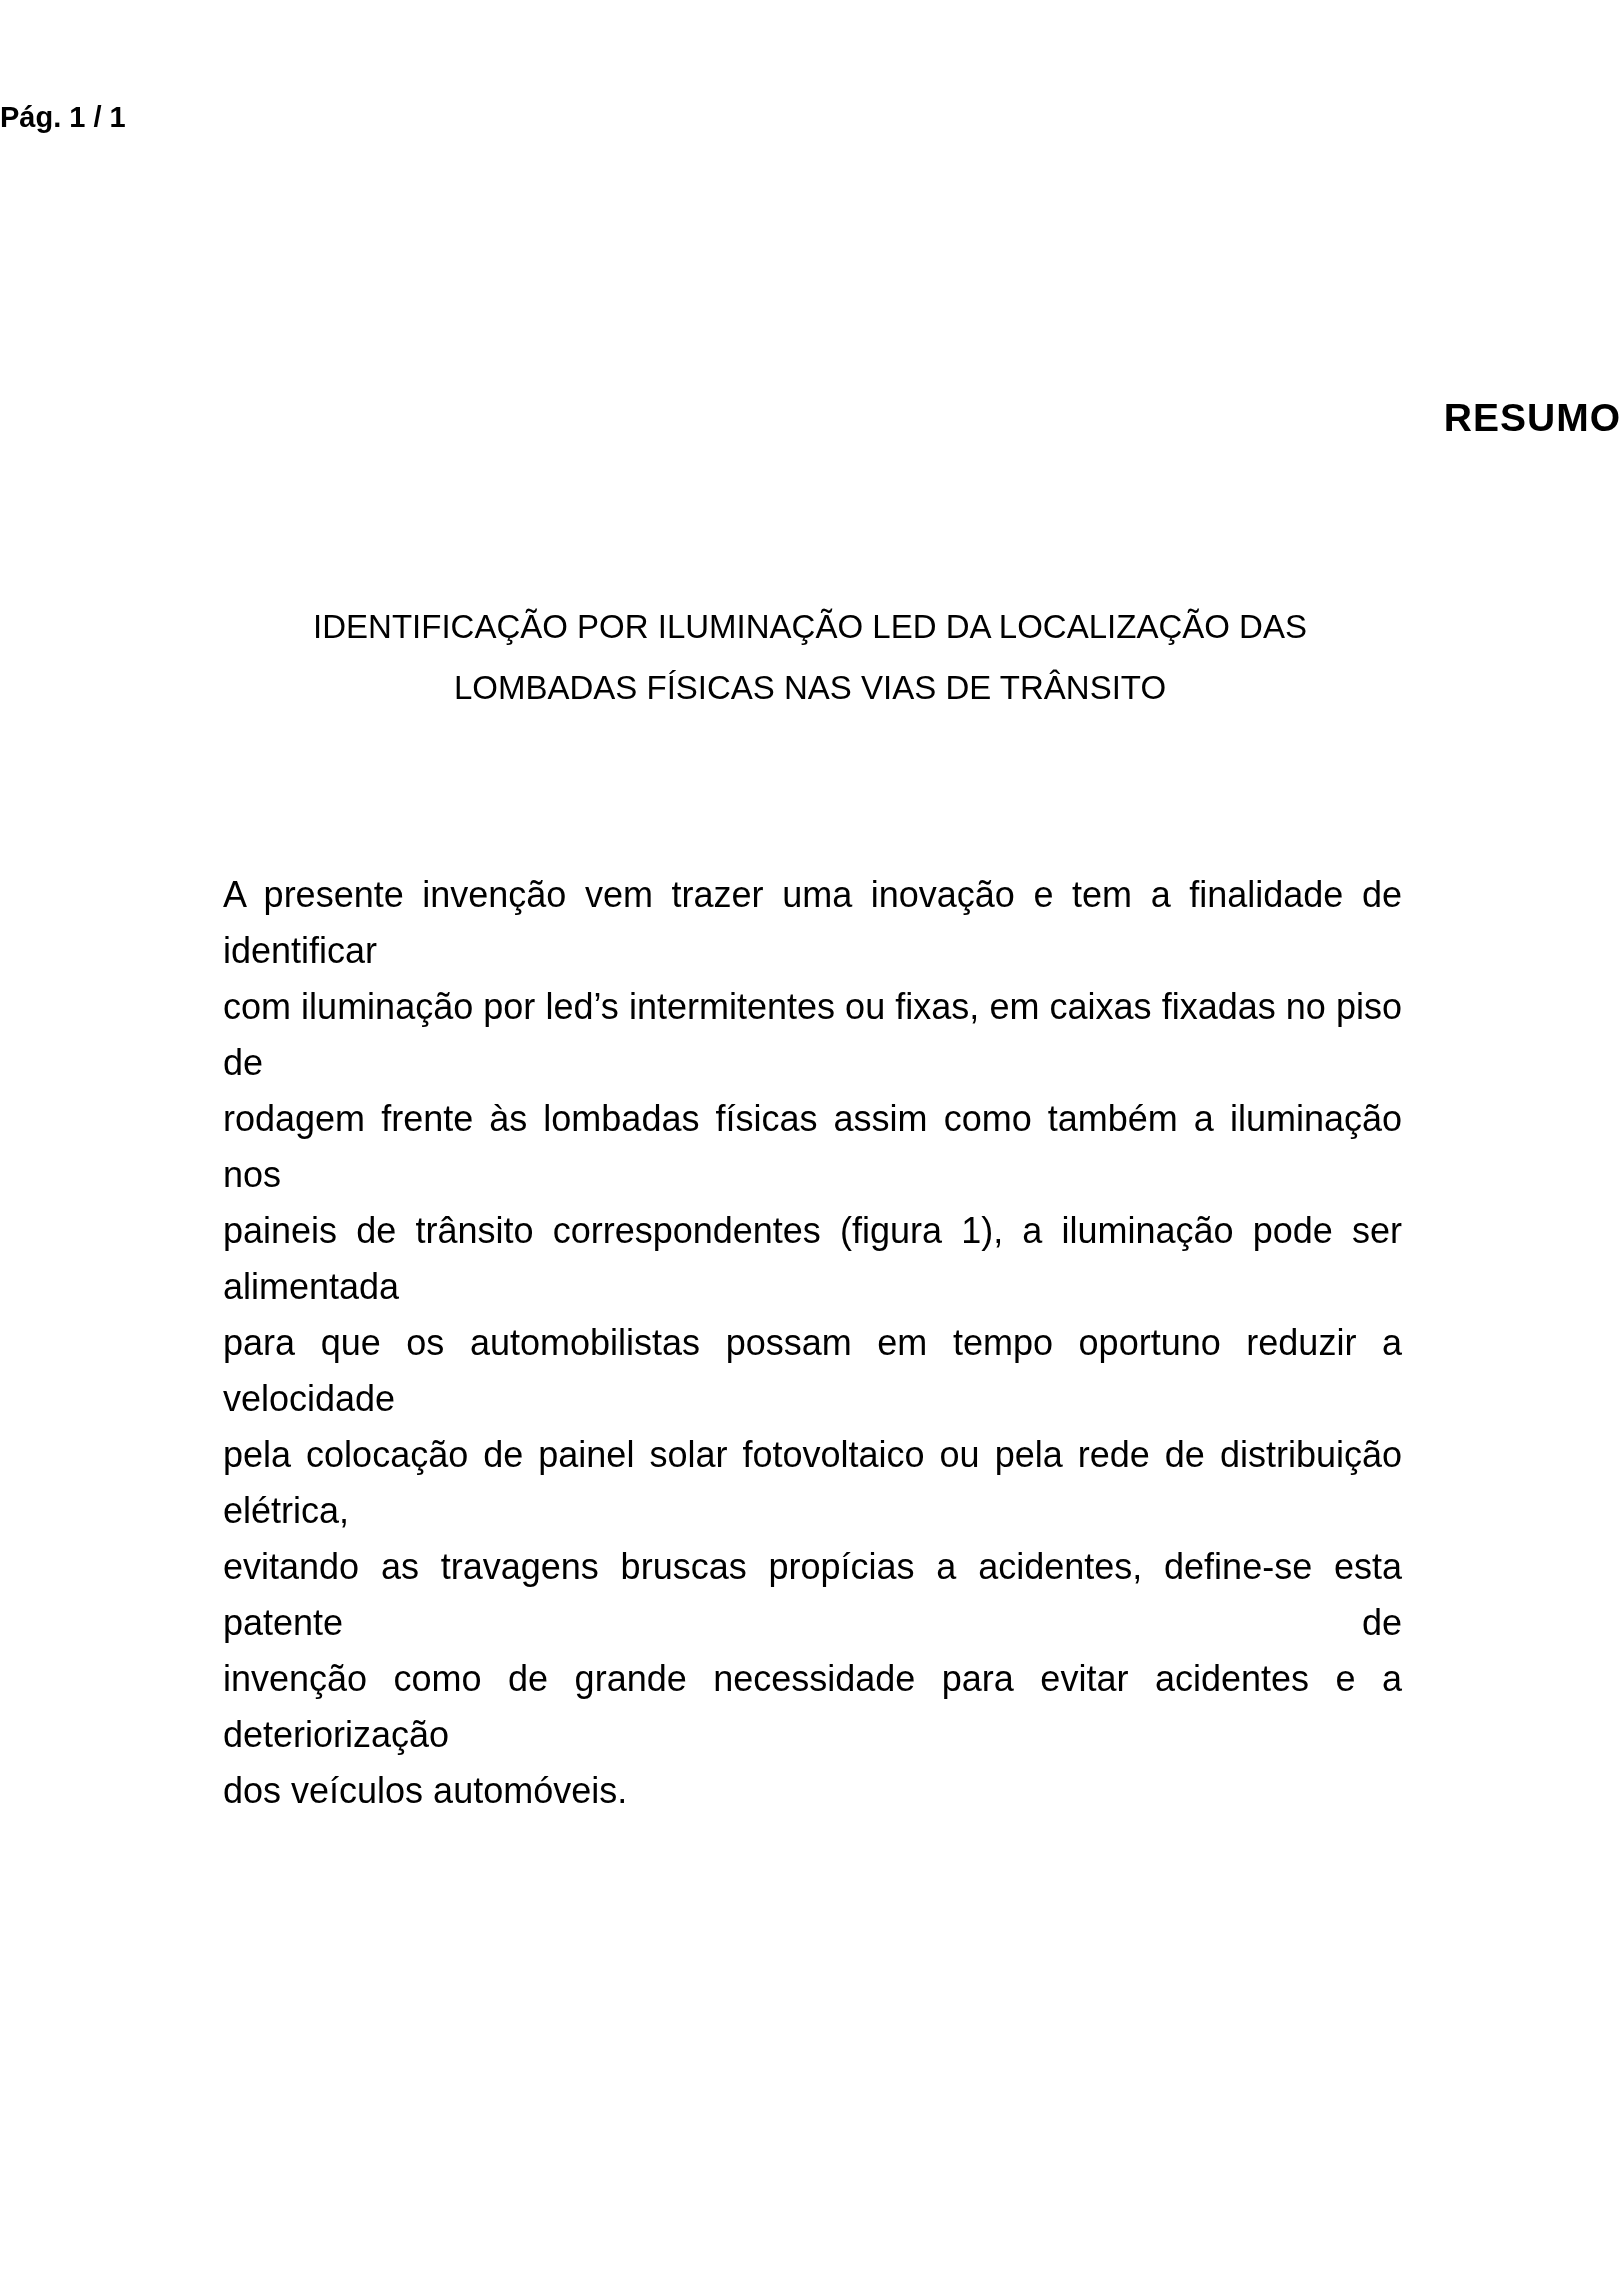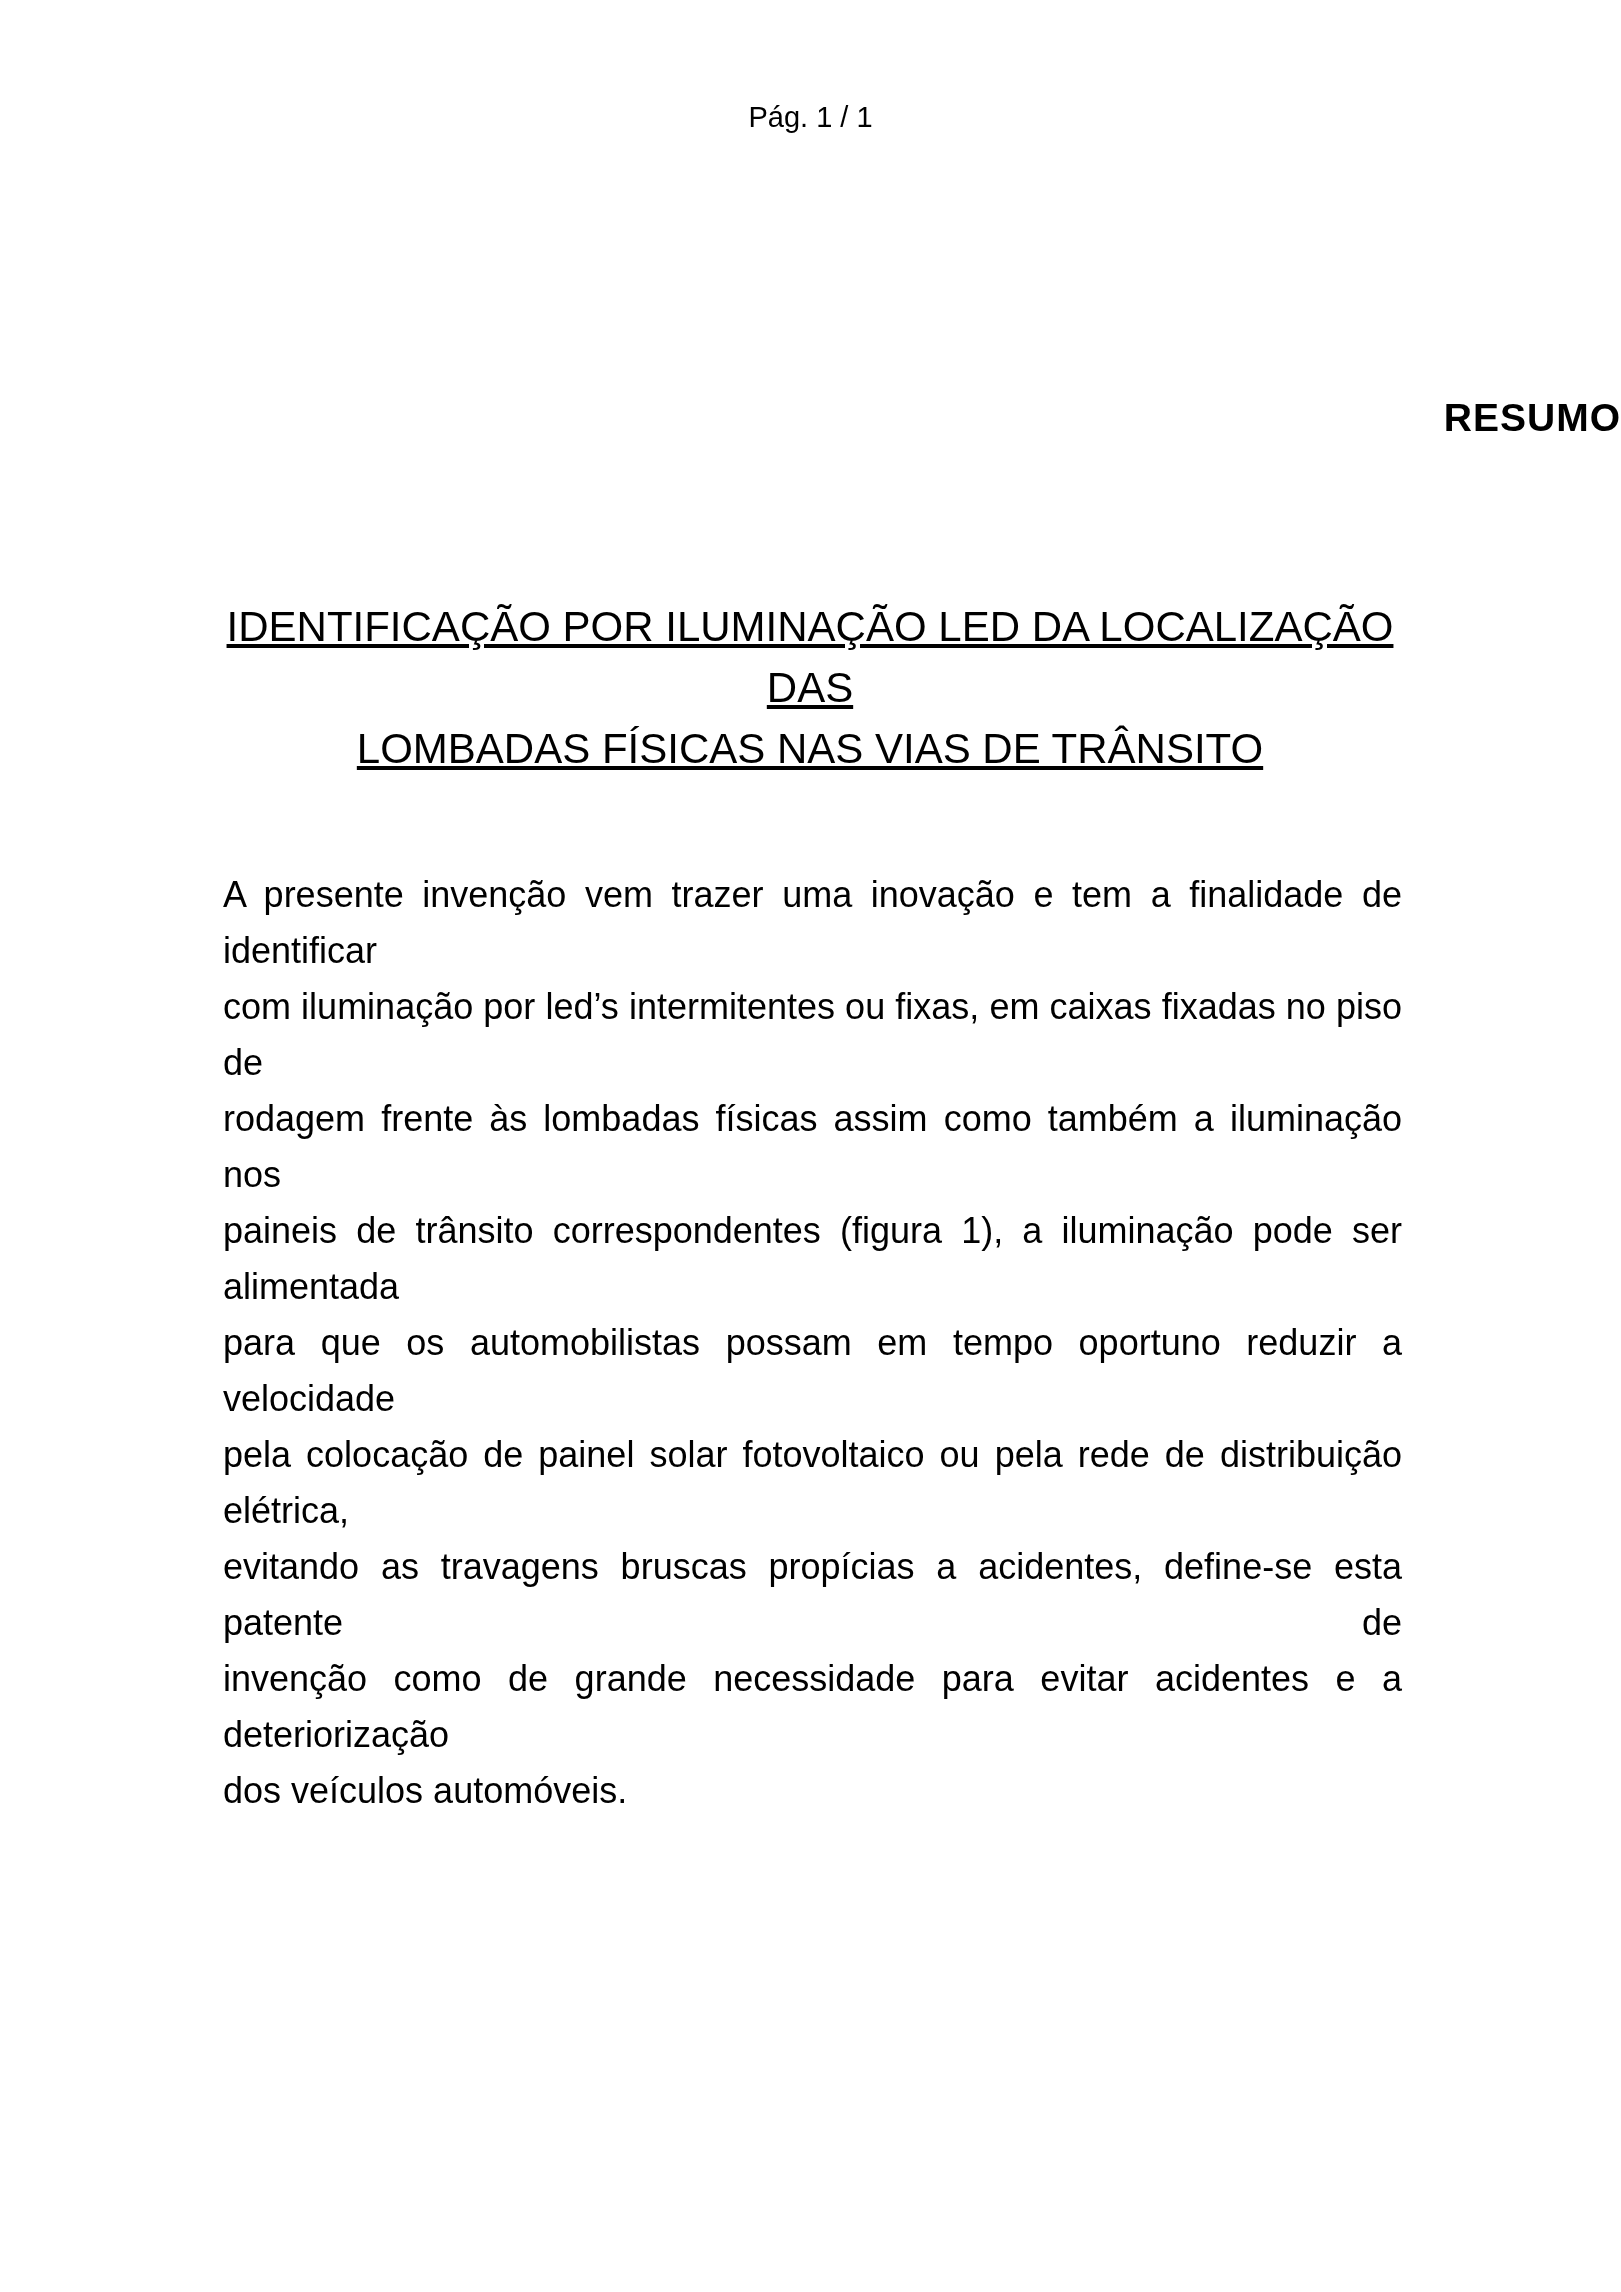--- a/index.html
+++ b/index.html
@@ -14,45 +14,44 @@
     background: #ffffff;
     color: #000000;
     font-family: "Liberation Sans", sans-serif;
     overflow: hidden;
   }
   .page-header {
     position: absolute;
     top: 100px;
     left: 0;
     width: 100%;
-    text-align: center;
     font-size: 29px;
     line-height: 35px;
+    font-weight: bold;
   }
   .resumo-heading {
     position: absolute;
     top: 395px;
     left: 0;
     width: 100%;
     margin: 0;
     text-align: right;
     font-size: 39px;
     line-height: 45px;
     font-weight: bold;
     letter-spacing: 1px;
   }
   .invention-title {
     position: absolute;
     top: 596px;
     left: 222px;
     width: 1176px;
     text-align: center;
-    font-size: 42px;
+    font-size: 33px;
     line-height: 61px;
-    text-decoration: underline;
   }
   .abstract {
     position: absolute;
     top: 867px;
     left: 223px;
     width: 1179px;
     font-size: 36px;
     line-height: 56px;
   }
   .abstract .jline {

